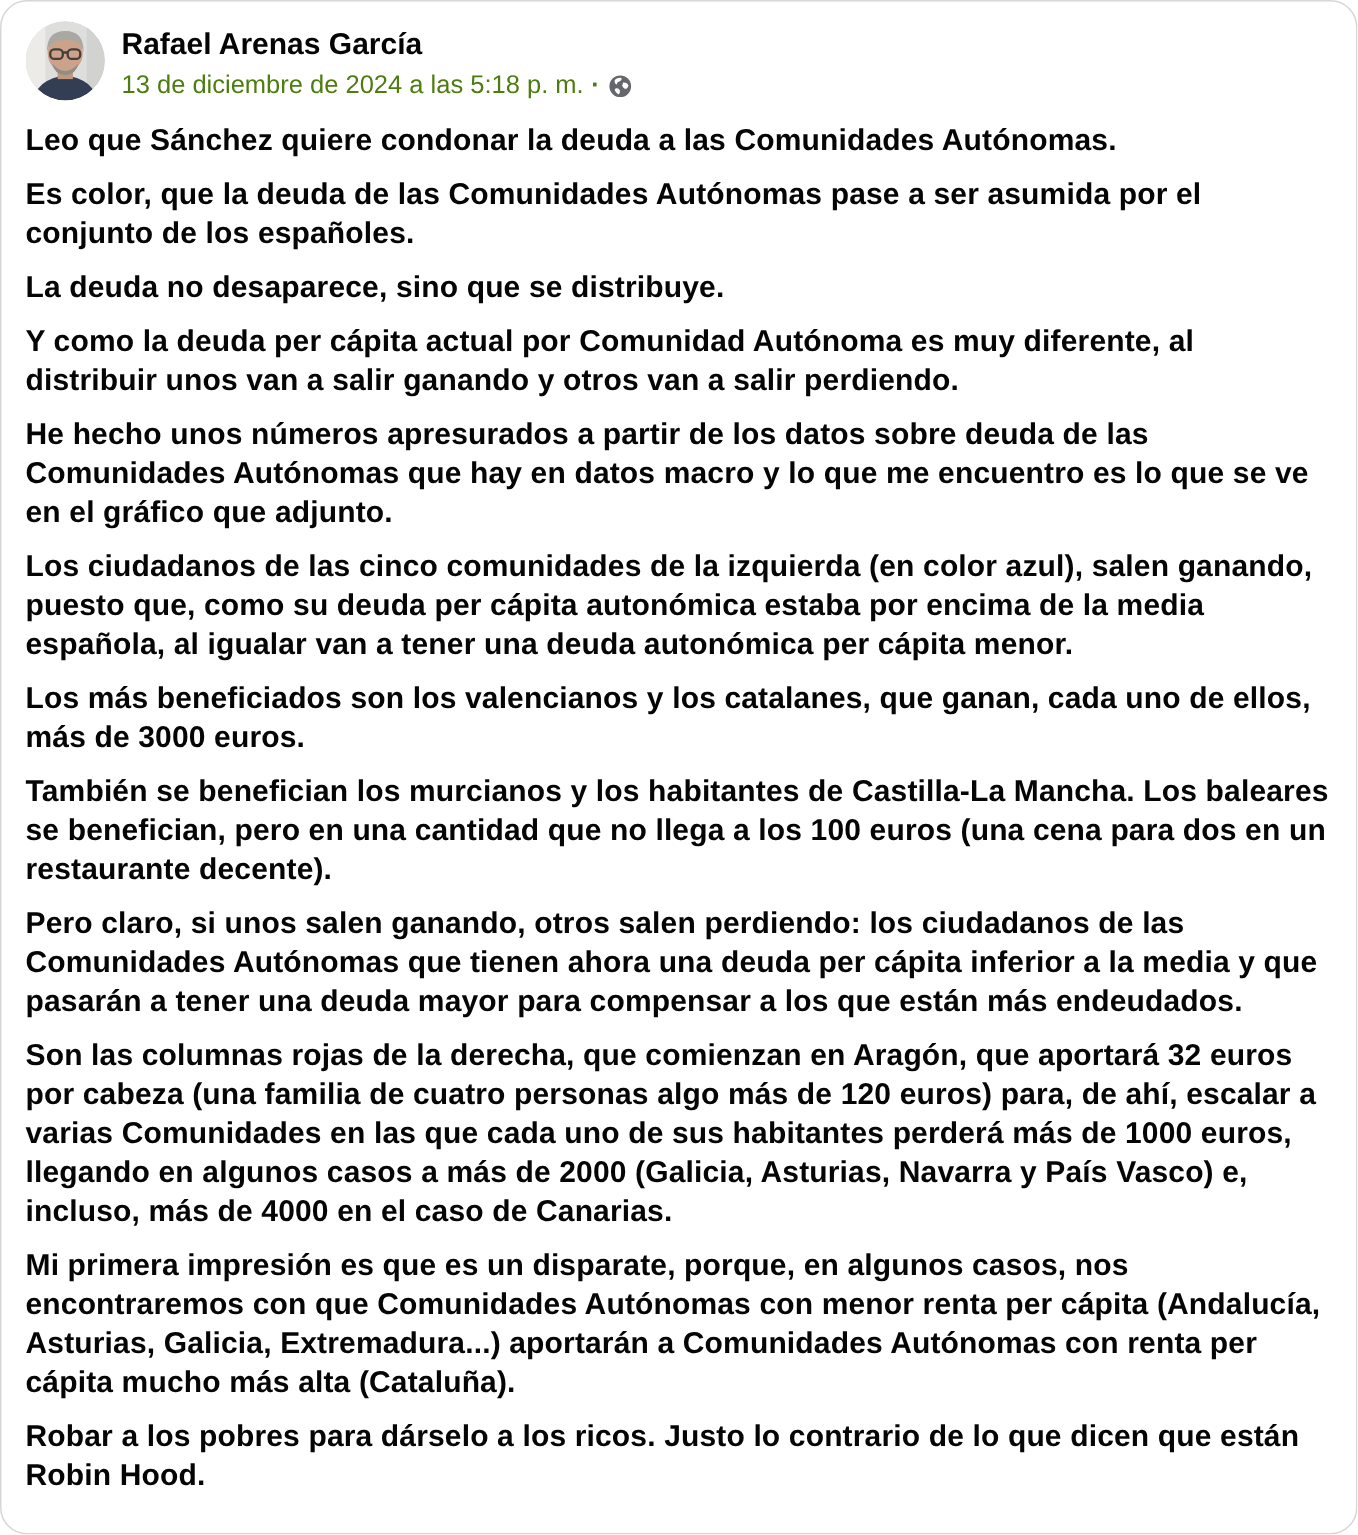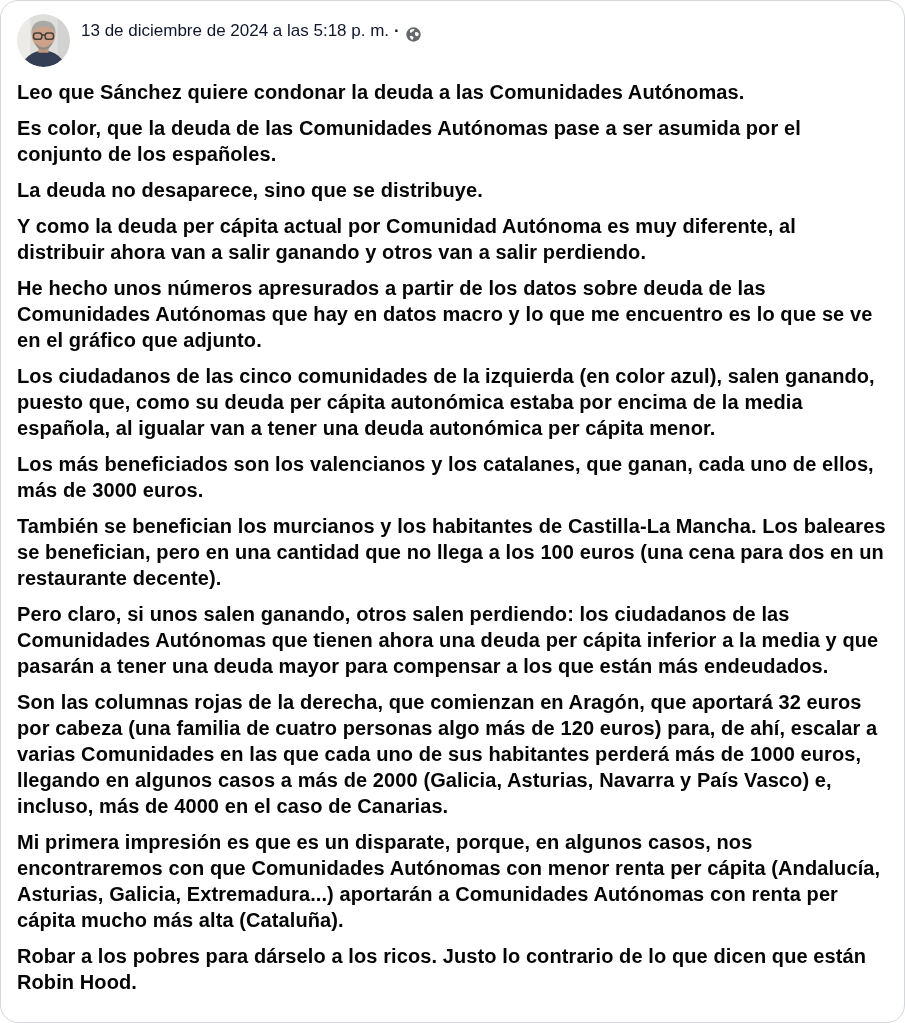--- a/index.html
+++ b/index.html
@@ -33,24 +33,24 @@
   .header-text { padding-top: 3px; }
   .author-name {
     font-size: 20px;
     font-weight: 700;
     color: #050505;
     line-height: 26px;
     cursor: pointer;
   }
   .post-meta {
     display: flex;
-    align-items: flex-end;
+    align-items: center;
     gap: 5px;
     font-size: 17px;
-    color: #0f172a;
+    color: #4d7c0f;
     line-height: 24px;
     margin-top: 2px;
     cursor: pointer;
   }
   .meta-dot { font-weight: 700; }
   .globe-icon { display: inline-block; margin-top: 1px; }
   .post-body {
     padding: 7px 16px 14px 16px;
   }
   .post-body p {
@@ -85,38 +85,39 @@
         <ellipse cx="26" cy="21" rx="11.5" ry="12.5" fill="#cda28a"></ellipse>
         <path d="M14 21 Q13.5 6.5 26 6.5 Q38.5 6.5 38 21 Q37 12.5 26 12.5 Q15 12.5 14 21 Z" fill="#aaa8a3"></path>
         <path d="M17.5 28 Q26 37.5 34.5 28 Q33.5 34.5 26 35.5 Q18.5 34.5 17.5 28 Z" fill="#908c86"></path>
         <rect x="16.2" y="18.6" width="8.2" height="6.2" rx="2.6" fill="none" stroke="#453f3a" stroke-width="1.5"></rect>
         <rect x="27.6" y="18.6" width="8.2" height="6.2" rx="2.6" fill="none" stroke="#453f3a" stroke-width="1.5"></rect>
         <line x1="24.4" y1="20.6" x2="27.6" y2="20.6" stroke="#453f3a" stroke-width="1.5"></line>
       </g>
     </svg>
 
     <div class="header-text">
+      <div class="author-name">Rafael Arenas García</div>
       <div class="post-meta">
         <span>13 de diciembre de 2024 a las 5:18 p. m.</span>
         <span class="meta-dot">·</span>
         <svg class="globe-icon" width="17" height="17" viewBox="0 0 16 16" aria-label="public">
           <circle cx="8" cy="8" r="6.8" fill="#65676b"></circle>
           <path d="M4.5 4.0 Q6.4 2.4 8.8 2.8 Q9.2 4.3 7.7 4.9 Q5.9 5.3 5.8 6.9 Q4.3 6.5 4.5 4.0 Z" fill="#ffffff"></path>
           <path d="M9.8 5.6 Q12.5 5.4 13.1 7.5 Q12.7 9.8 10.8 9.6 Q9.2 9.1 9.3 7.4 Z" fill="#ffffff"></path>
           <path d="M5.2 9.3 Q7.2 9.1 7.8 10.7 Q8.1 12.3 6.8 13.1 Q5.0 12.2 4.5 10.2 Z" fill="#ffffff"></path>
         </svg>
       </div>
     </div>
   </div>
 
   <div class="post-body">
     <p>Leo que Sánchez quiere condonar la deuda a las Comunidades Autónomas.</p>
     <p>Es color, que la deuda de las Comunidades Autónomas pase a ser asumida por el conjunto de los españoles.</p>
     <p>La deuda no desaparece, sino que se distribuye.</p>
-    <p>Y como la deuda per cápita actual por Comunidad Autónoma es muy diferente, al distribuir ahora van a salir ganando y otros van a salir perdiendo.</p>
+    <p>Y como la deuda per cápita actual por Comunidad Autónoma es muy diferente, al distribuir unos van a salir ganando y otros van a salir perdiendo.</p>
     <p>He hecho unos números apresurados a partir de los datos sobre deuda de las Comunidades Autónomas que hay en datos macro y  lo que me encuentro es lo que se ve en el gráfico que adjunto.</p>
     <p>Los ciudadanos de las cinco comunidades de la izquierda (en color azul), salen ganando, puesto que, como su deuda per cápita autonómica estaba por encima de la media española, al igualar van a tener una deuda autonómica per cápita menor.</p>
     <p>Los más beneficiados son los valencianos y los catalanes, que ganan, cada uno de ellos, más de 3000 euros.</p>
     <p>También se benefician los murcianos y los habitantes de Castilla-La Mancha. Los baleares se benefician, pero en una cantidad que no llega a los 100 euros (una cena para dos en un restaurante decente).</p>
     <p>Pero claro, si unos salen ganando, otros salen perdiendo: los ciudadanos de las Comunidades Autónomas que tienen ahora una deuda per cápita inferior a la media y que pasarán a tener una deuda mayor para compensar a los que están más endeudados.</p>
     <p>Son las columnas rojas de la derecha, que comienzan en Aragón, que aportará 32 euros por cabeza (una familia de cuatro personas algo más de 120 euros) para, de ahí, escalar a varias Comunidades en las que cada uno de sus habitantes perderá más de 1000 euros, llegando en algunos casos a más de 2000 (Galicia, Asturias, Navarra y País Vasco) e, incluso, más de 4000 en el caso de Canarias.</p>
     <p>Mi primera impresión es que es un disparate, porque, en algunos casos, nos encontraremos con que Comunidades Autónomas con menor renta per cápita (Andalucía, Asturias, Galicia, Extremadura...) aportarán a Comunidades Autónomas con renta per cápita mucho más alta (Cataluña).</p>
     <p>Robar a los pobres para dárselo a los ricos. Justo lo contrario de lo que dicen que están Robin Hood.</p>
   </div>
 

